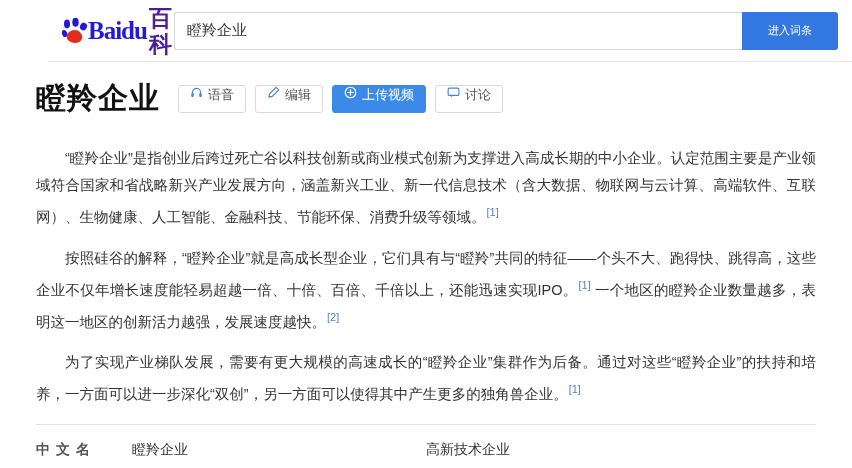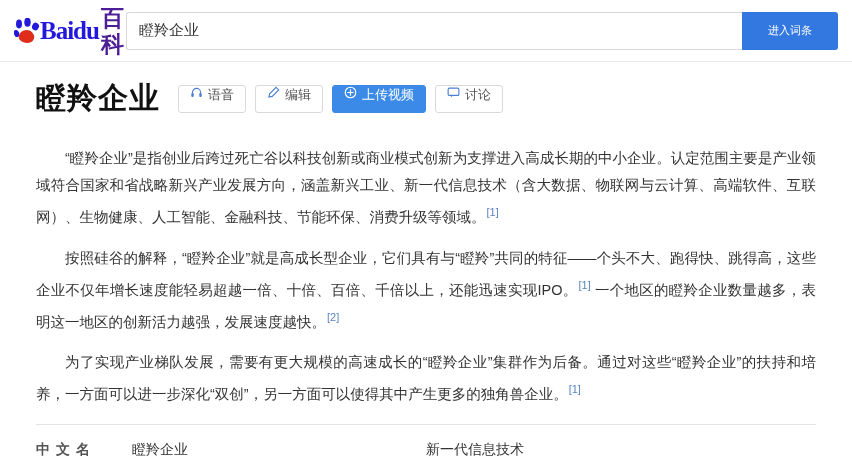--- a/index.html
+++ b/index.html
@@ -24,20 +24,21 @@
 
   
   .header {
     height: 62px;
     background: #ffffff;
     display: flex;
     align-items: center;
     padding: 0 14px;
     box-sizing: border-box;
     border-bottom: 1px solid #e8e8e8;
+    margin-left: 48px;
   }
   .logo {
     display: flex;
     align-items: center;
     width: 100px;
     flex: 0 0 auto;
     user-select: none;
   }
   .logo-mark {
     display: flex;
@@ -276,21 +277,21 @@
       <span>为了实现产业梯队发展，需要有更大规模的高速成长的“瞪羚企业”集群作为后备。通过对这些“瞪羚企业”的扶持和培养，一方面可以进一步深化“双创”，另一方面可以使得其中产生更多的独角兽企业。</span><span class="sup">[1]</span>
     </p>
 
     <div class="info-table">
       <div class="info-row">
         <div class="info-cell">
           <div class="info-key">中文名</div>
           <div class="info-val">瞪羚企业</div>
         </div>
         <div class="info-cell">
-          <div class="info-val">新一代信息技术</div>
+          <div class="info-val">高新技术企业</div>
         </div>
       </div>
       <div class="info-row">
         <div class="info-cell">
           <div class="info-key">特　点</div>
           <div class="info-val">创新活力强，发展快</div>
         </div>
         <div class="info-cell">
           <div class="info-key">解　释</div>
           <div class="info-val">高成长中小企业</div>

